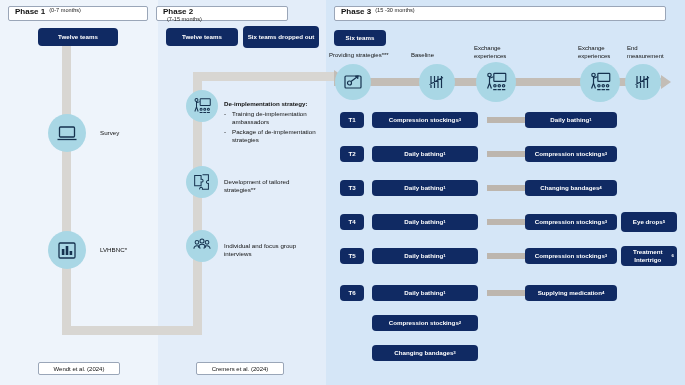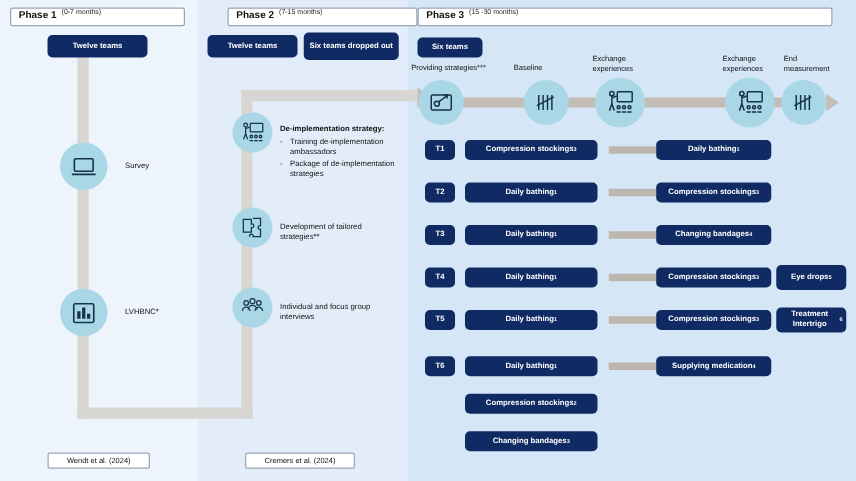--- a/index.html
+++ b/index.html
@@ -115,21 +115,21 @@
   <div class="tri-right" style="left:334px;top:69.5px;"></div>
 
   <div style="position:absolute;left:62px;top:38px;width:0;height:0;
               border-left:4.5px solid #d8d6d2;border-right:4.5px solid #d8d6d2;
               border-top:6px solid #eef4fb;"></div>
 
   <div class="phase-header" style="left:8px;top:6px;width:140px;">
     <span class="ph-title">Phase 1</span>
     <span class="ph-sub">(0-7 months)</span>
   </div>
-  <div class="phase-header" style="left:182px;top:6px;width:152px;">
+  <div class="phase-header" style="left:156px;top:6px;width:132px;flex-direction:column;">
     <span class="ph-title">Phase 2</span>
     <span class="ph-sub">(7-15 months)</span>
   </div>
   <div class="phase-header" style="left:334px;top:6px;width:332px;">
     <span class="ph-title">Phase 3</span>
     <span class="ph-sub">(15 -30 months)</span>
   </div>
 
   <div class="pill" style="left:38px;top:28px;width:80px;height:18px;">Twelve teams</div>
 

